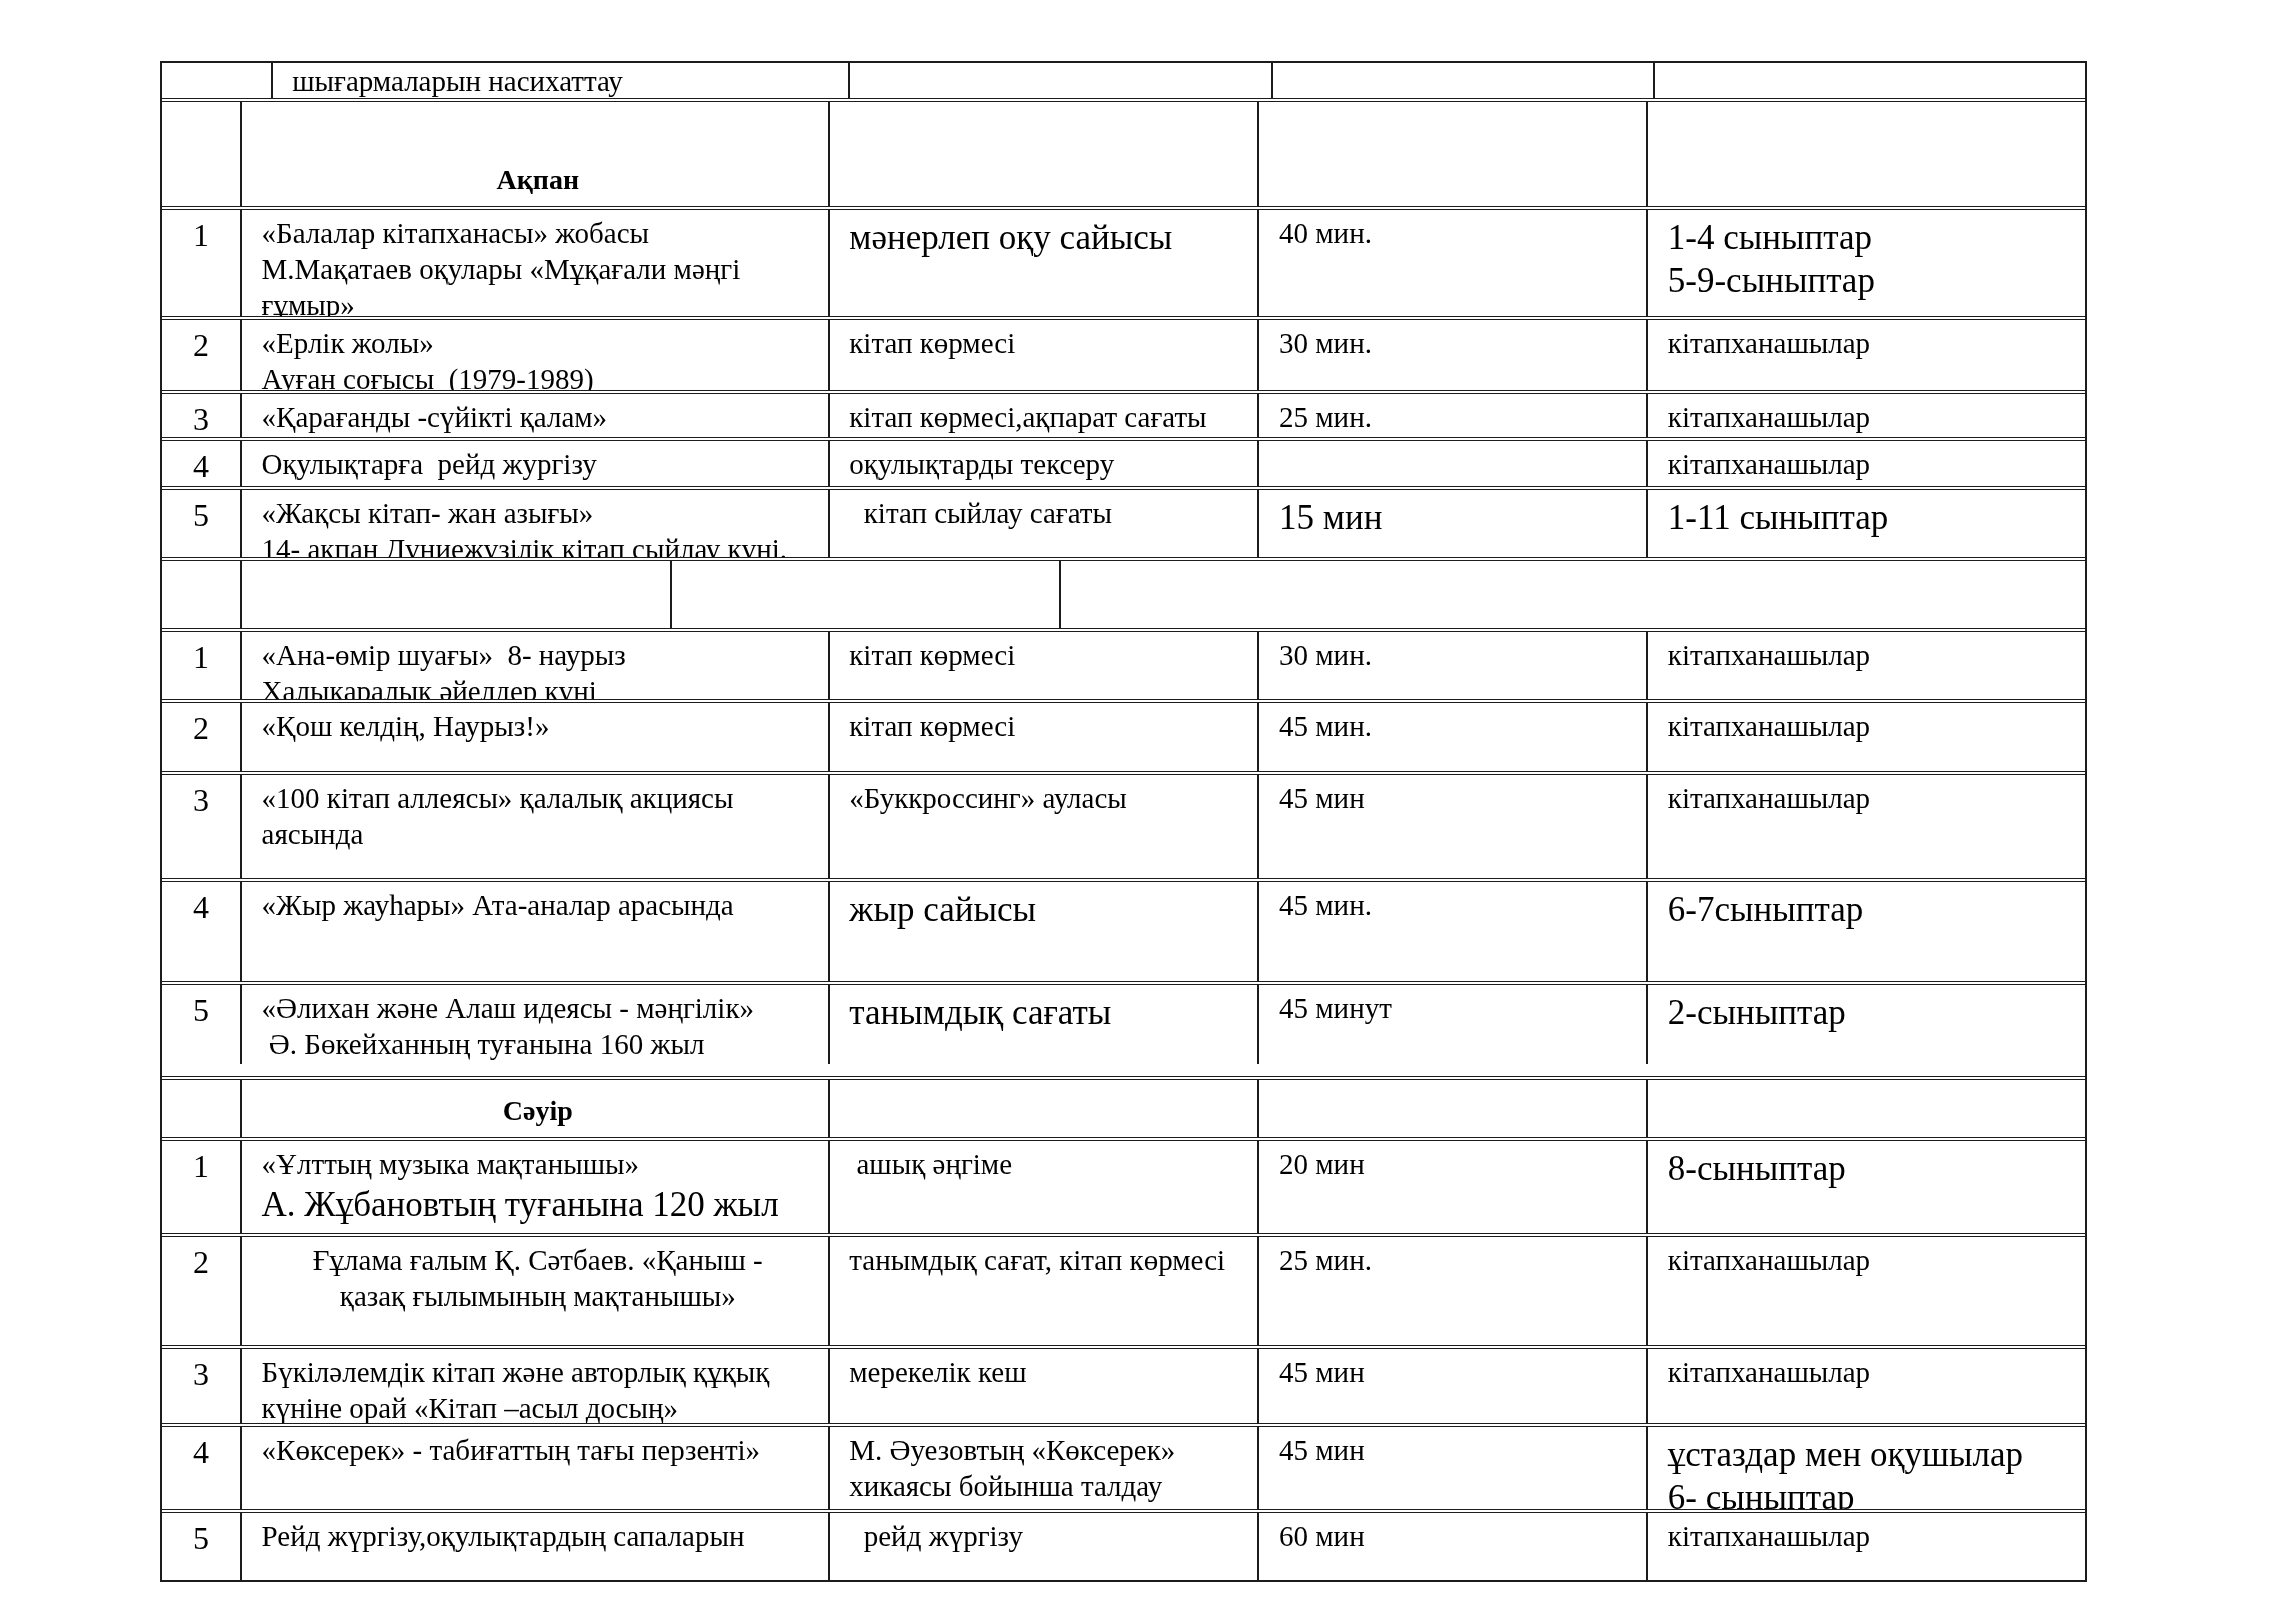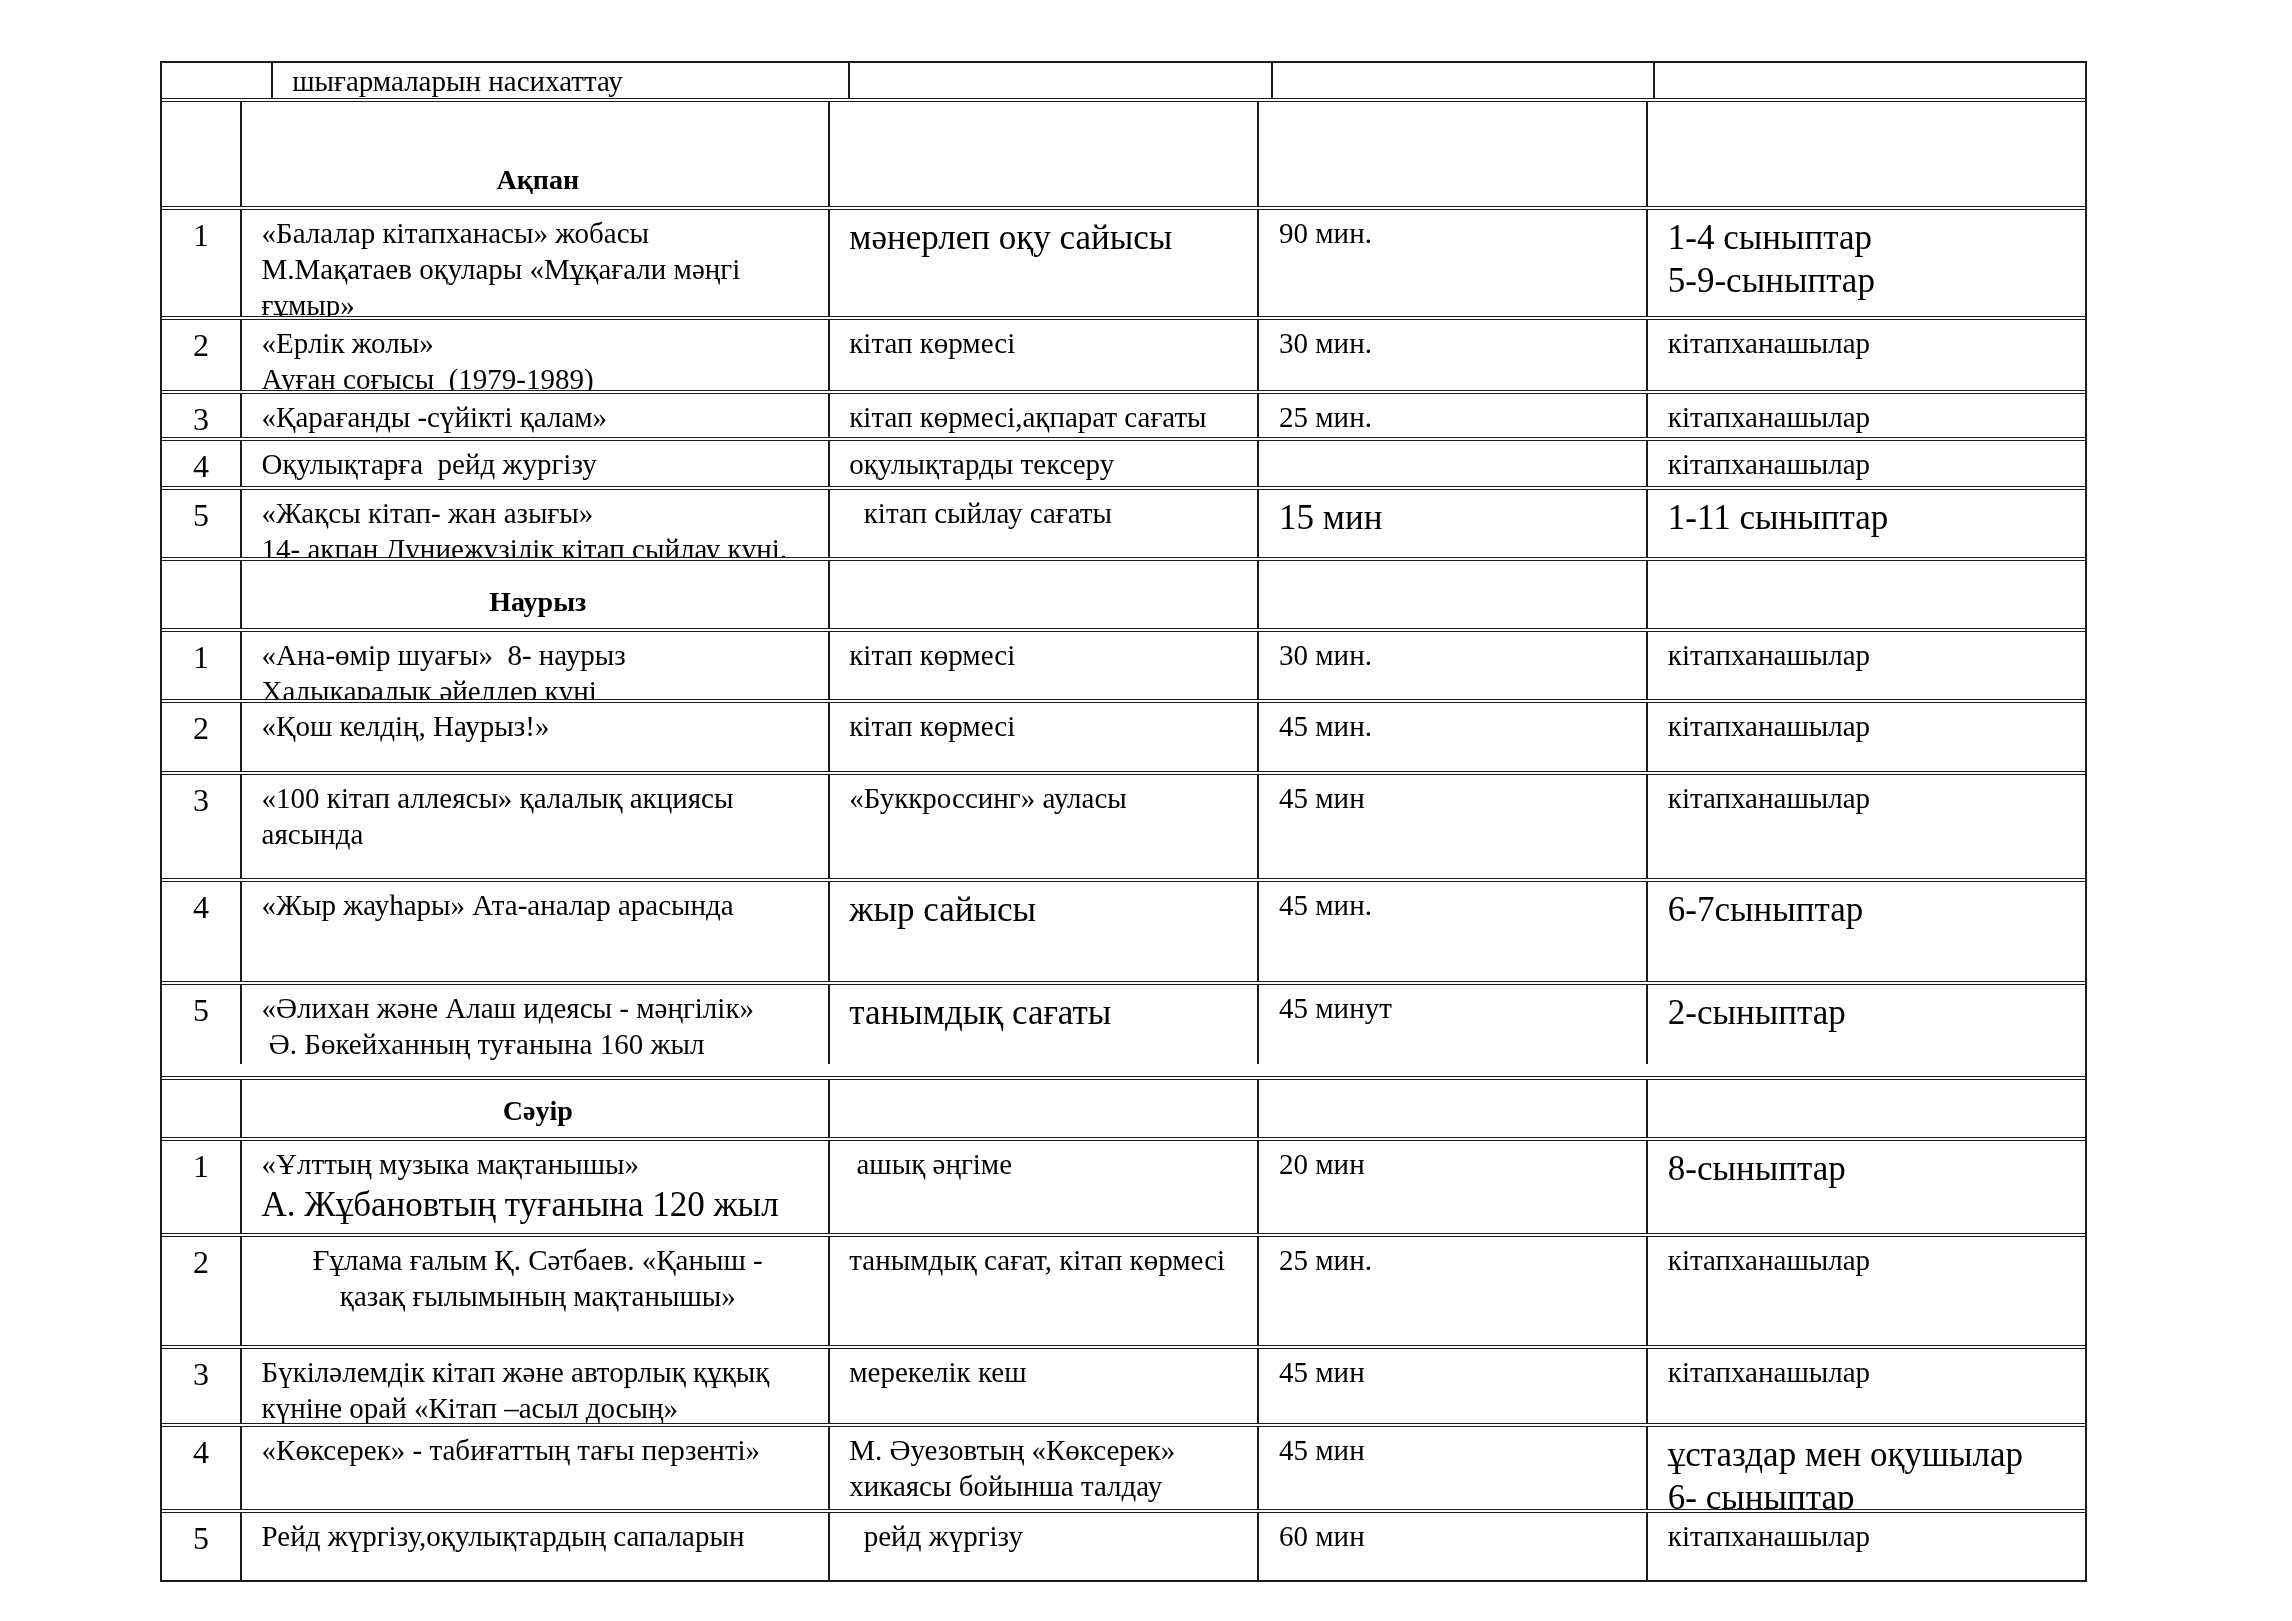--- a/index.html
+++ b/index.html
@@ -61,21 +61,21 @@
         <div class="cell c0 num"><span class="ln">1</span></div>
         <div class="cell c1">
           <div class="ln">«Балалар кітапханасы» жобасы</div>
           <div class="ln">М.Мақатаев оқулары «Мұқағали мәңгі</div>
           <div class="ln">ғұмыр»</div>
         </div>
         <div class="cell c2">
           <div class="ln lg">мәнерлеп оқу сайысы</div>
         </div>
         <div class="cell c3">
-          <div class="ln">90 мин.</div>
+          <div class="ln">40 мин.</div>
         </div>
         <div class="cell c4">
           <div class="ln lg">1-4 сыныптар</div>
           <div class="ln lg">5-9-сыныптар</div>
         </div>
       </div>
       <div class="row" style="height: 74px;">
         <div class="cell c0 num"><span class="ln">2</span></div>
         <div class="cell c1">
           <div class="ln">«Ерлік жолы»</div>
@@ -130,23 +130,20 @@
         </div>
         <div class="cell c3">
           <div class="ln lg">15 мин</div>
         </div>
         <div class="cell c4">
           <div class="ln lg">1-11 сыныптар</div>
         </div>
       </div>
       <div class="row" style="height: 71px;">
         <div class="cell c0 num"></div>
-        <div class="cell c1 month-cell">
-          <span class="ln">Наурыз</span>
-        </div>
         <div class="cell c2"></div>
         <div class="cell c3"></div>
         <div class="cell c4"></div>
       </div>
       <div class="row" style="height: 71px;">
         <div class="cell c0 num"><span class="ln">1</span></div>
         <div class="cell c1">
           <div class="ln">«Ана-өмір шуағы»  8- наурыз</div>
           <div class="ln">Халықаралық әйелдер күні</div>
         </div>

